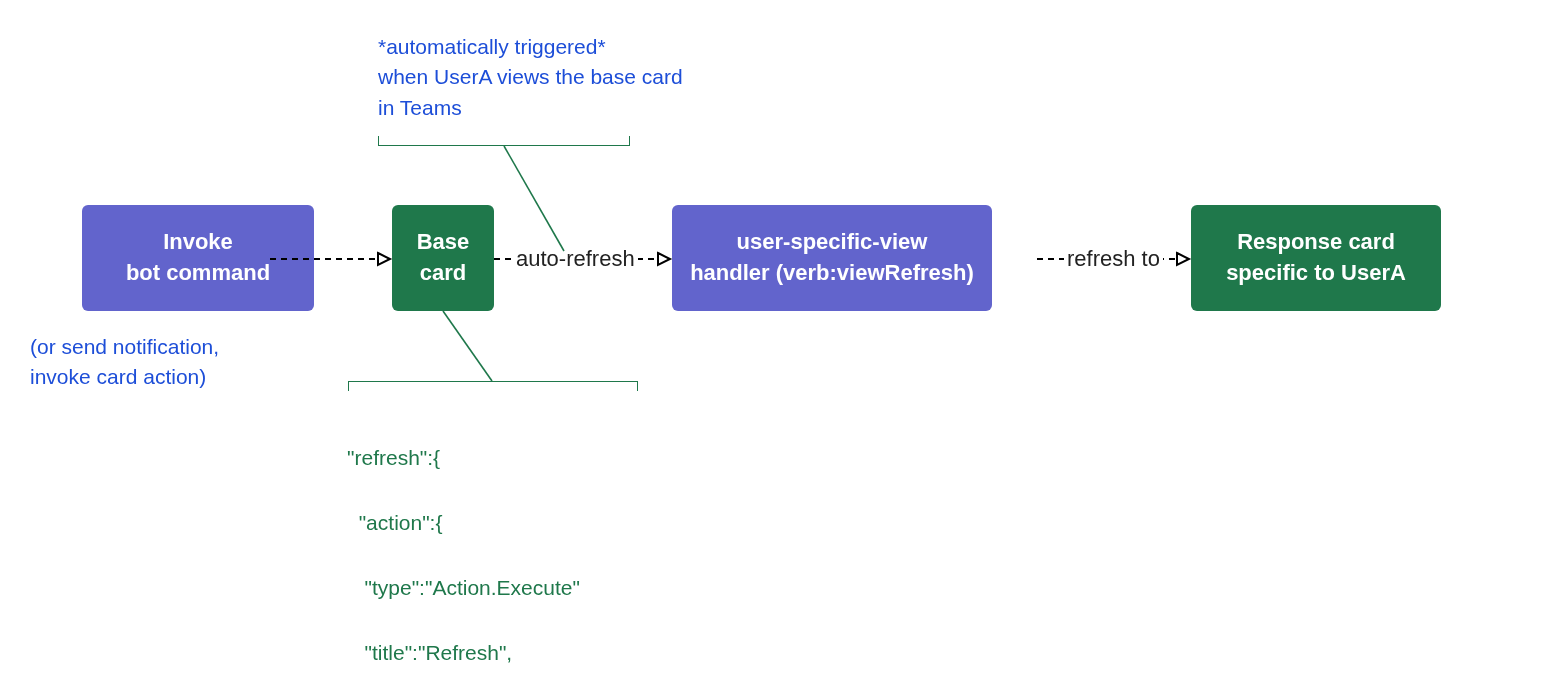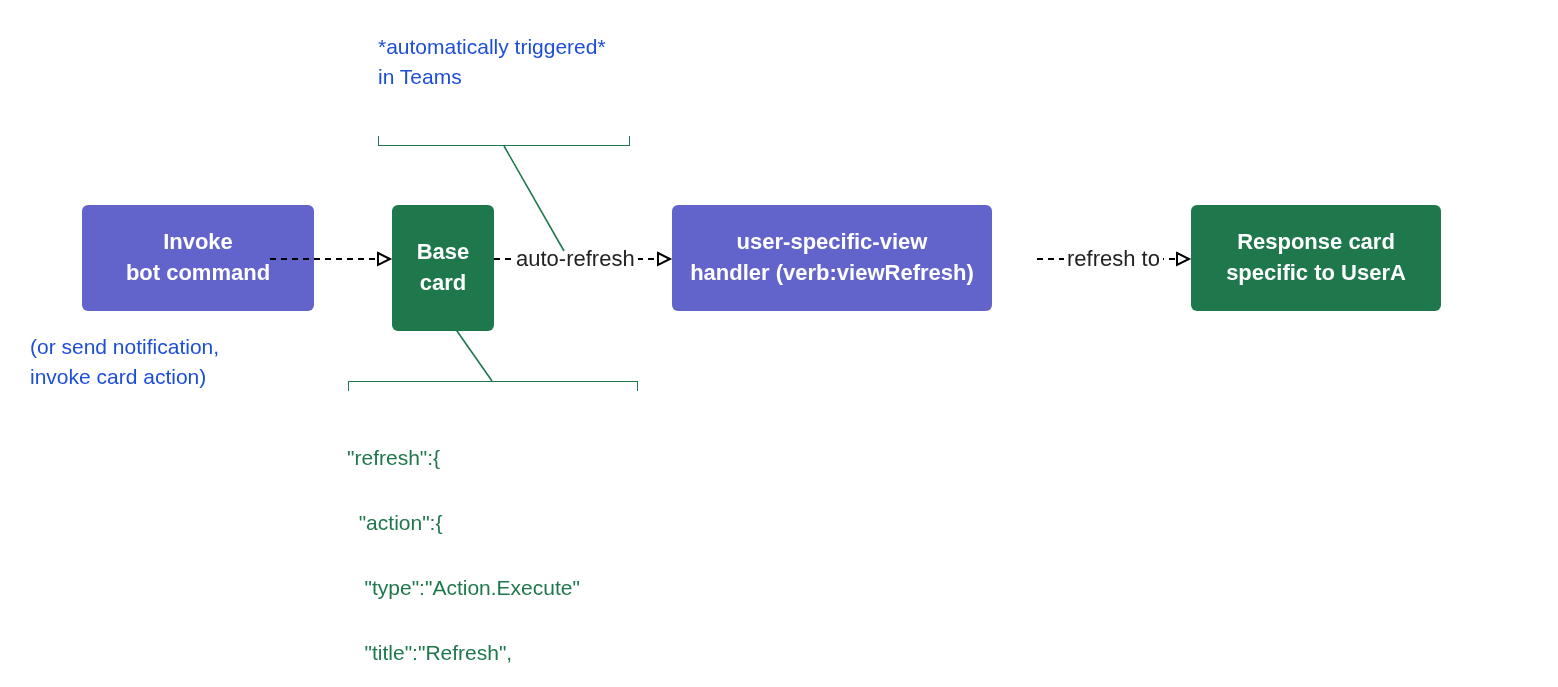--- a/index.html
+++ b/index.html
@@ -65,21 +65,21 @@
     <div>Invoke</div>
     <div>bot command</div>
   </div>
 </div>
 
 <svg class="arrow" style="left:270px; top:252px; width:120px; height:20px;">
   <line x1="0" y1="7" x2="108" y2="7" stroke="#000" stroke-width="2.2" stroke-dasharray="6 5"></line>
   <polygon points="108,1 120,7 108,13" fill="none" stroke="#000" stroke-width="2"></polygon>
 </svg>
 
-<div class="box green" style="left:392px; top:205px; width:102px; height:126px;">
+<div class="box green" style="left:392px; top:205px; width:102px; height:106px;">
   <div>
     <div>Base</div>
     <div>card</div>
   </div>
 </div>
 
 <svg class="arrow" style="left:494px; top:252px; width:176px; height:20px;">
   <line x1="0" y1="7" x2="164" y2="7" stroke="#000" stroke-width="2.2" stroke-dasharray="6 5"></line>
   <polygon points="164,1 176,7 164,13" fill="none" stroke="#000" stroke-width="2"></polygon>
 </svg>
@@ -100,20 +100,21 @@
 
 <div class="box green" style="left:1191px; top:205px; width:250px; height:106px;">
   <div>
     <div>Response card</div>
     <div>specific to UserA</div>
   </div>
 </div>
 
 <div class="caption" style="left:378px; top:32px;">
   <div>*automatically triggered*</div>
+  <div>when UserA views the base card</div>
   <div>in Teams</div>
 </div>
 
 <div class="bracket" style="left:378px; top:136px; width:252px; height:10px; border-top:none;"></div>
 <svg class="arrow" style="left:504px; top:146px; width:70px; height:110px;">
   <line x1="0" y1="0" x2="60" y2="105" stroke="#1f784b" stroke-width="1.6"></line>
 </svg>
 
 <div class="caption" style="left:30px; top:332px;">
   <div>(or send notification,</div>

